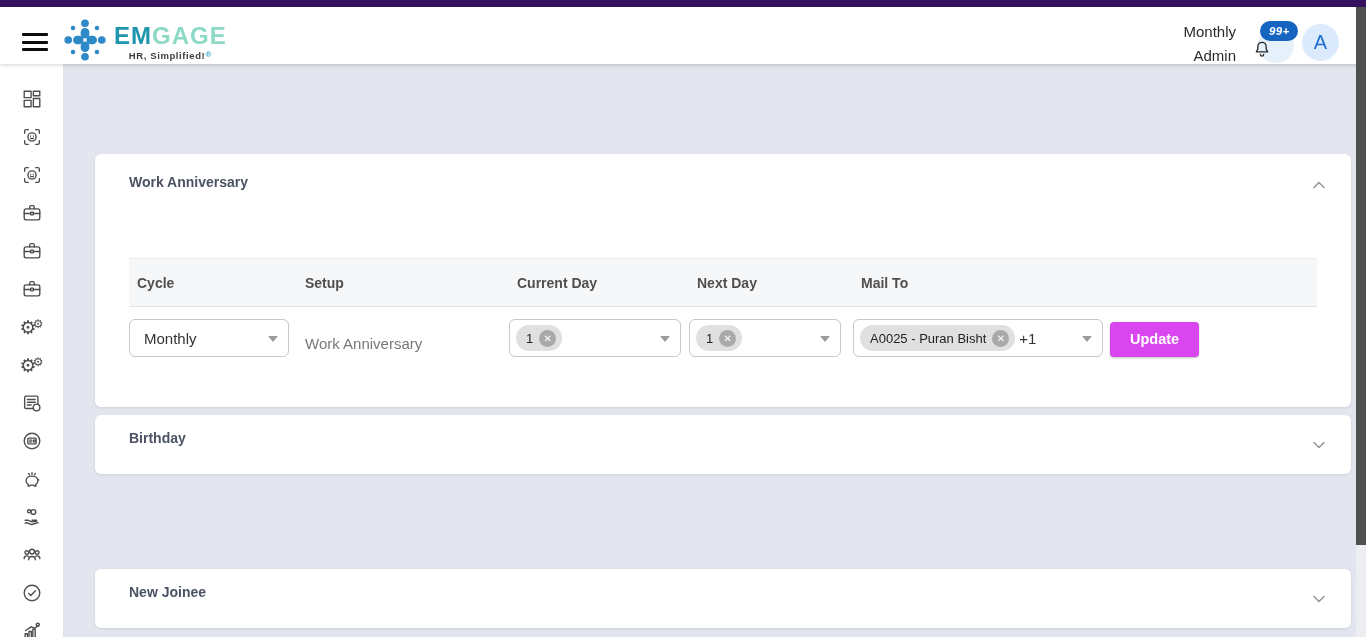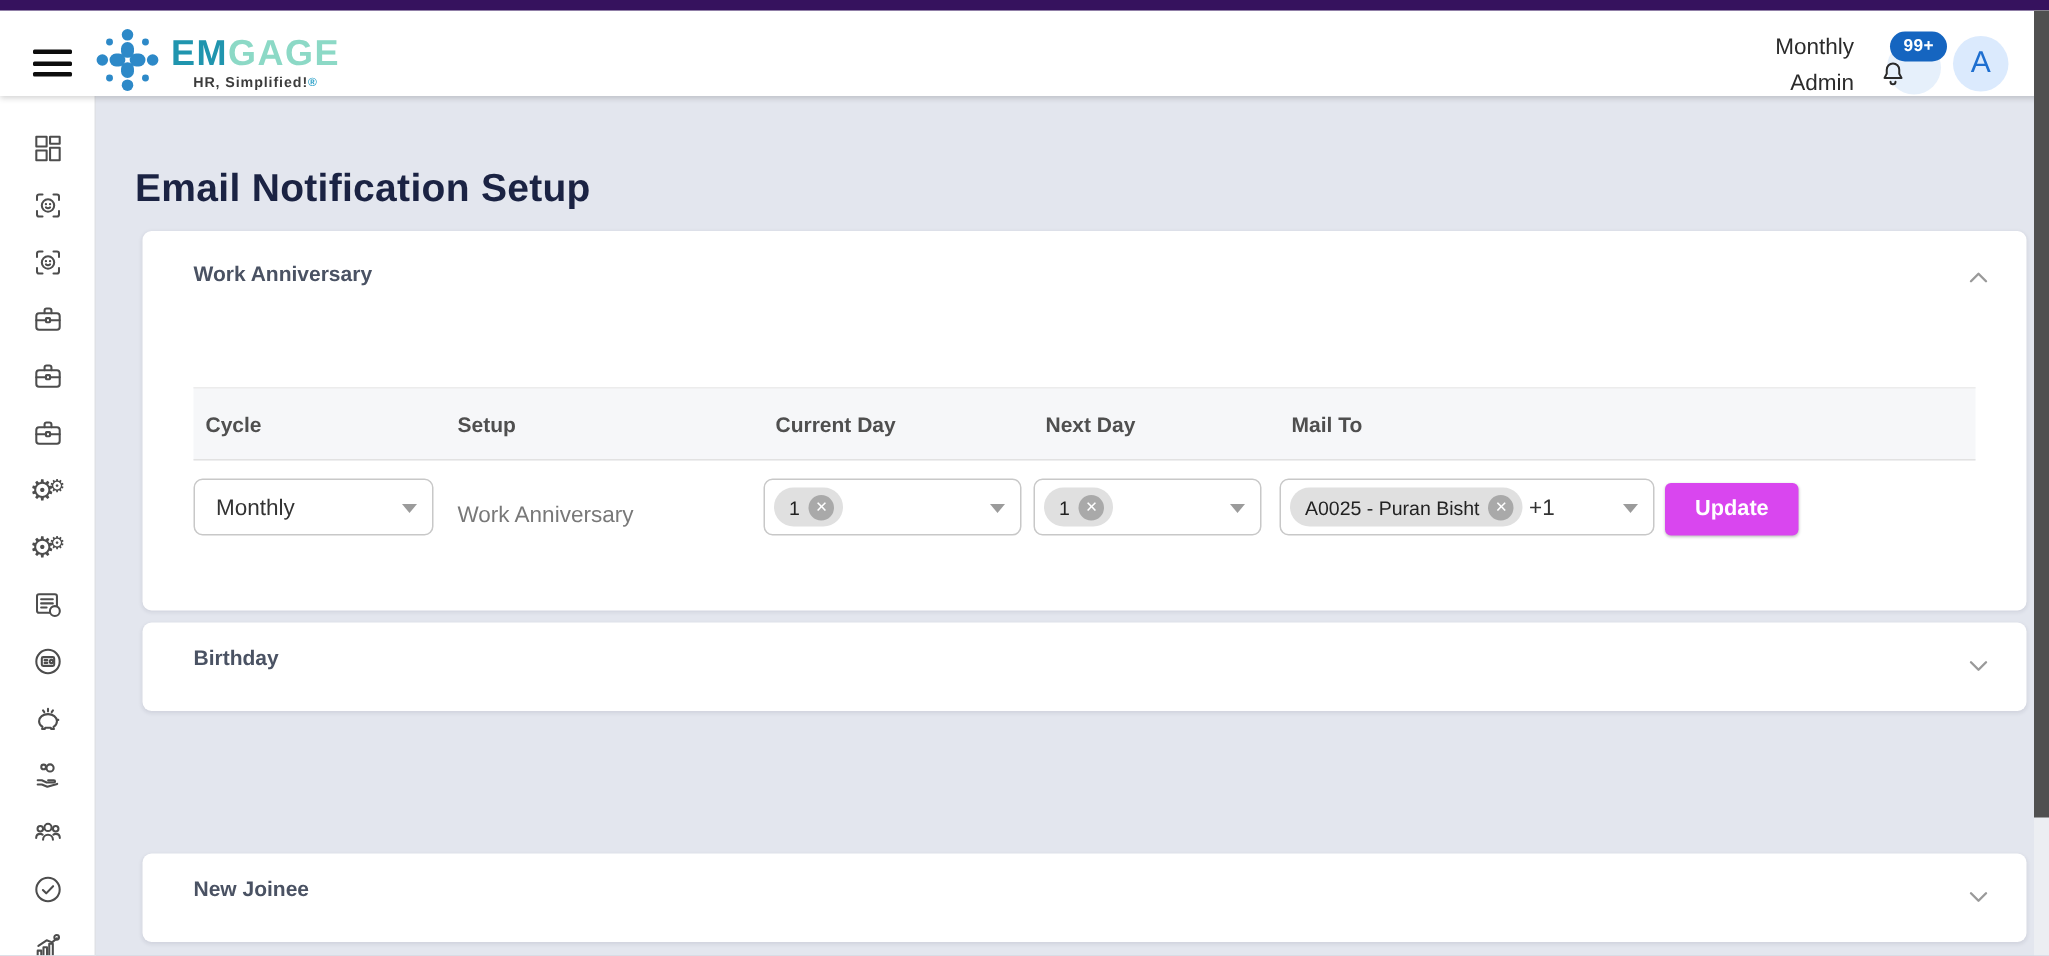--- a/index.html
+++ b/index.html
@@ -21,21 +21,21 @@
   
   .logo { position:absolute; left:62px; top:10px; display:flex; align-items:center; }
   .logo-text { margin-left:6px; line-height:1; }
   .brand { font-size:24px; font-weight:bold; letter-spacing:1px; }
   .brand .em { color:#2095ae; }
   .brand .gage { color:#8cd9c6; }
   .tagline { font-size:9.5px; font-weight:bold; color:#3c3c3c; letter-spacing:.6px; text-align:center; margin-top:3px; }
   .tagline .reg { color:#2aa0c8; font-size:8px; vertical-align:top; }
   
   .user-name { position:absolute; right:130px; top:13px; text-align:right; font-size:15px; color:#2b2b2b; line-height:24px; }
-  .bell-wrap { position:absolute; left:1250px; top:14px; width:48px; height:26px; }
+  .bell-wrap { position:absolute; left:1250px; top:14px; width:48px; height:26px;font-style:italic; }
   .bell-circle { position:absolute; left:8px; top:6px; width:36px; height:36px; border-radius:50%; background:#e6f0fb; }
   .bell-svg { position:absolute; left:2px; top:18px; }
   .badge {
     position:absolute; left:10px; top:0; background:#1565c0; color:#fff;
     font-size:11.5px; font-weight:bold; padding:4px 9px; border-radius:12px; letter-spacing:.3px;
   }
   .avatar {
     position:absolute; left:1302px; top:17px; width:37px; height:37px; border-radius:50%;
     background:#dbeafd; color:#1e6fd0; font-size:20px; display:flex; align-items:center; justify-content:center;
   }
@@ -275,21 +275,20 @@
         <rect x="4.5" y="15" width="2.6" height="5.5"></rect>
           <rect x="8.7" y="12.5" width="2.6" height="8"></rect>
         <rect x="12.9" y="10" width="2.6" height="10.5"></rect>
         <path d="M5 11.5l6-4 4 1.5 3.5-3"></path>
           <circle cx="18.3" cy="5.3" r="1.7"></circle>
       </svg>
     </div>
   </div>
 
   <div class="main">
-    <h1 class="page-title">Email Notification Setup</h1>
 
     <div class="card card-work">
       <div class="panel-head">
         <span class="panel-title">Work Anniversary</span>
         <span class="chev">
           <svg width="16" height="14" viewBox="0 0 16 14" fill="none" stroke="#9a9a9a" stroke-width="1.6" stroke-linecap="round" stroke-linejoin="round">
               <path d="M3 9.5l5-5 5 5"></path>
             </svg>
         </span>
       </div>

